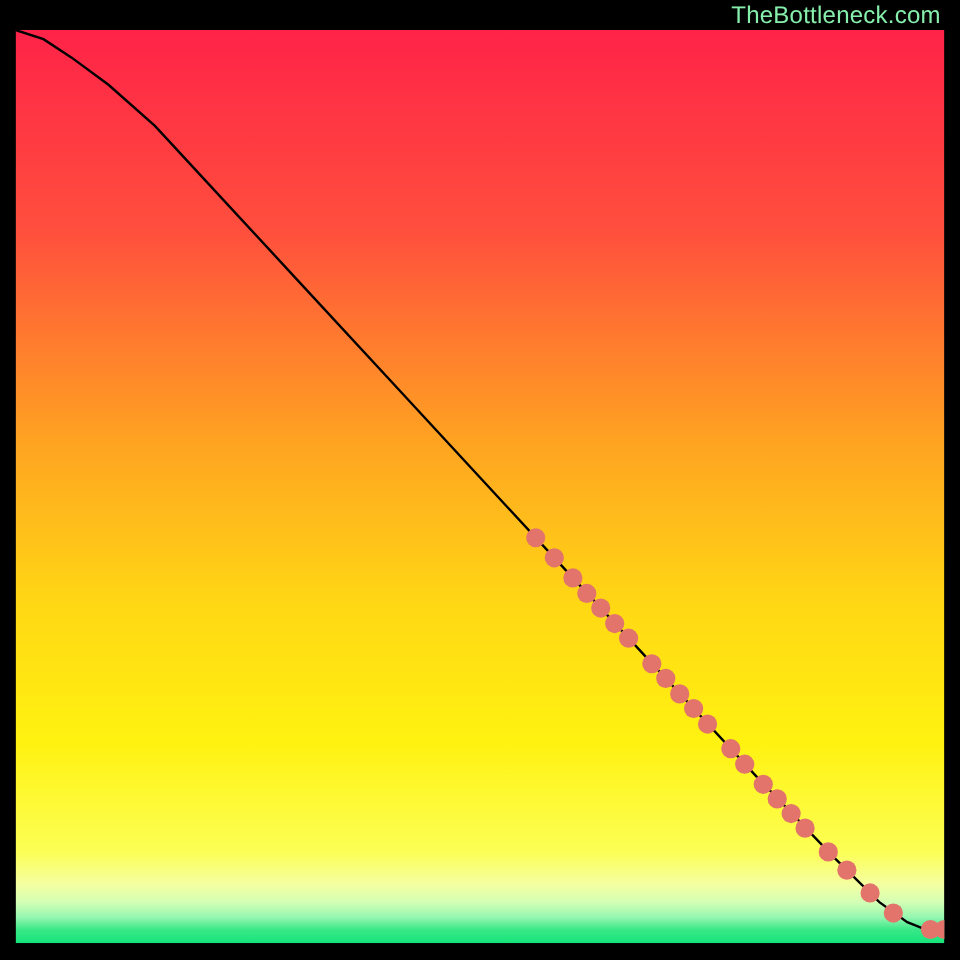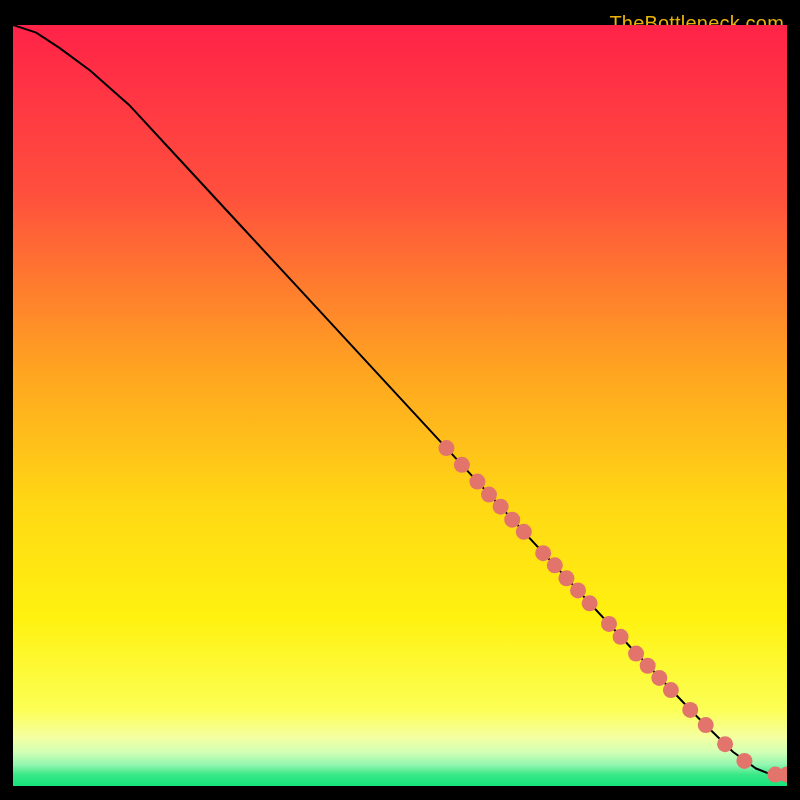--- a/index.html
+++ b/index.html
@@ -12,23 +12,23 @@
     font-family: Arial, Helvetica, sans-serif;
   }
   .stage {
     position: relative;
     width: 800px;
     height: 800px;
     background: #000;
   }
   .attribution {
     position: absolute;
-    top: 12px;
+    top: 2px;
     right: 16px;
-    color: #eab308;
+    color: #86efac;
     font-size: 20px;
     font-weight: 400;
     letter-spacing: 0.2px;
   }
   svg.plot {
     position: absolute;
     left: 13px;
     top: 25px;
     width: 774px;
     height: 761px;

